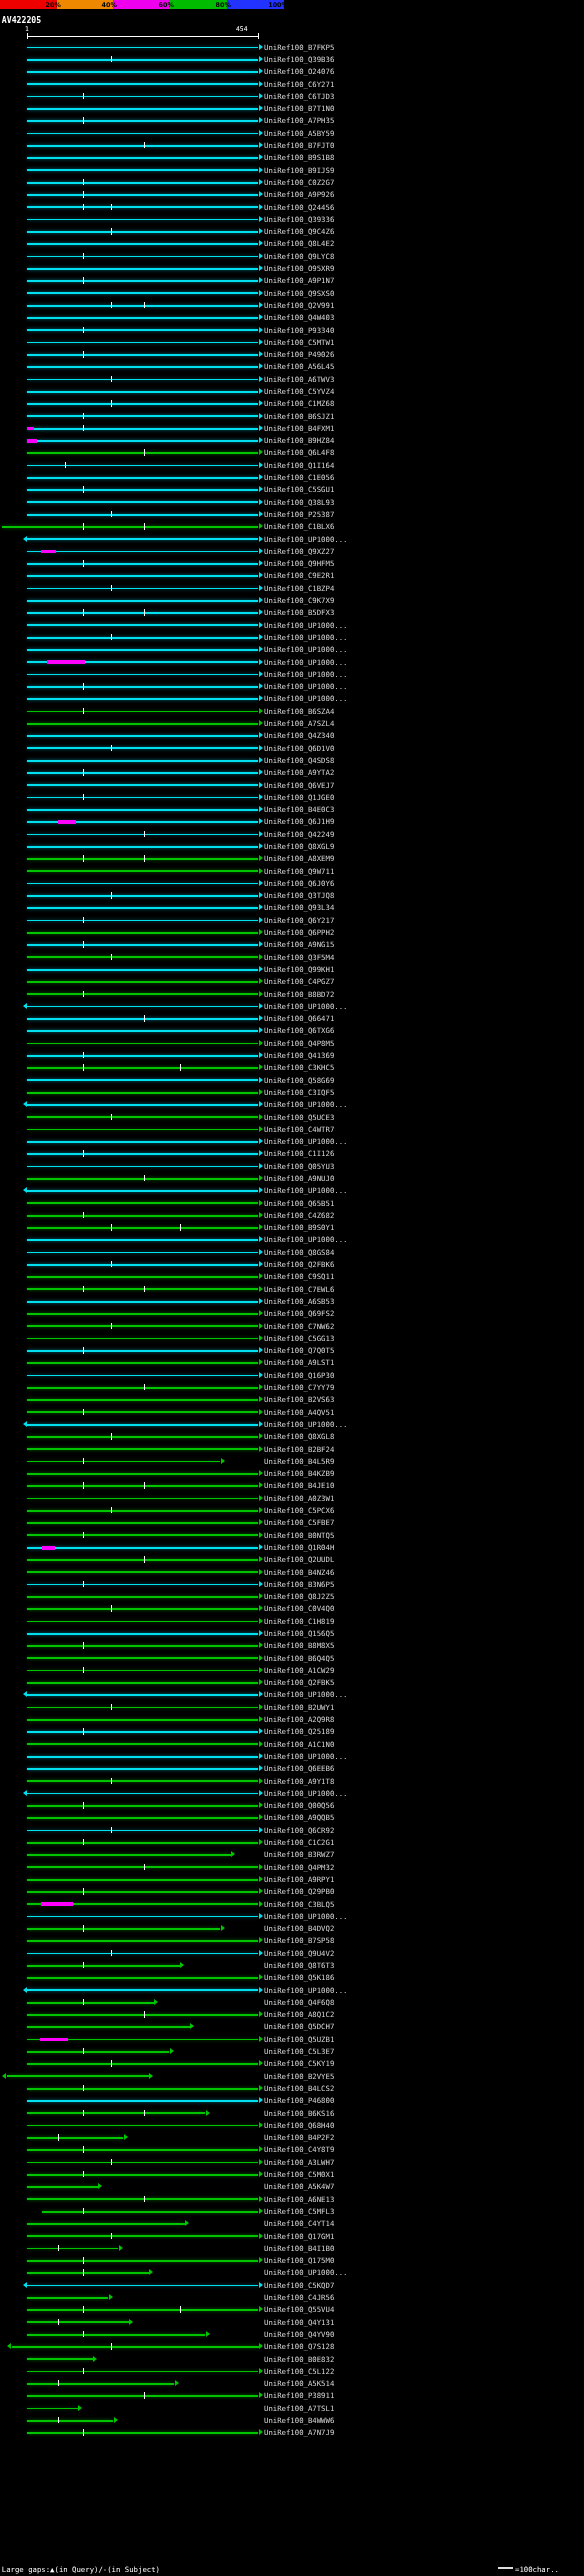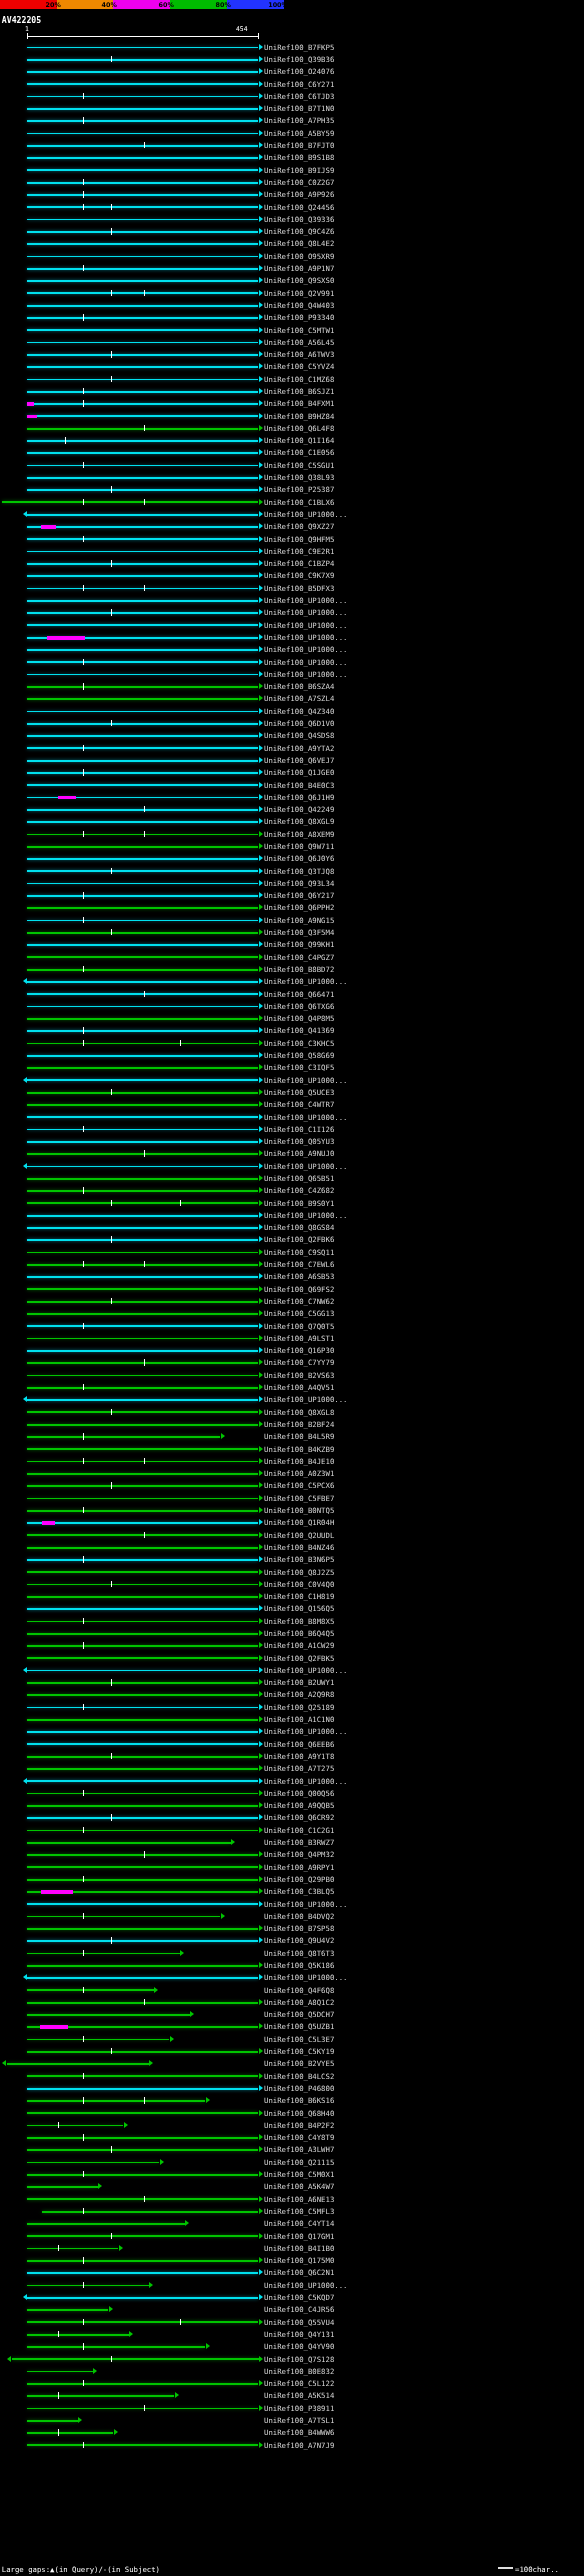--- a/index.html
+++ b/index.html
@@ -149,20 +149,26 @@
         <div class="lab">UniRef100_Q9C4Z6</div>
       </div>
       <div class="row">
         <div class="bar cyan" style="left: 27.4px; width: 231px; background: rgb(0, 224, 238);"></div>
         <div class="arr r" style="left: 259px; border-left-color: rgb(0, 224, 238);"></div>
         <div class="lab">UniRef100_Q8L4E2</div>
       </div>
       <div class="row">
         <div class="bar cyan" style="left: 27.4px; width: 231px; background: rgb(0, 224, 238);"></div>
         <div class="arr r" style="left: 259px; border-left-color: rgb(0, 224, 238);"></div>
+        <div class="tick" style="left: 83px;"></div>
+        <div class="lab">UniRef100_Q9LYC8</div>
+      </div>
+      <div class="row">
+        <div class="bar cyan" style="left: 27.4px; width: 231px; background: rgb(0, 224, 238);"></div>
+        <div class="arr r" style="left: 259px; border-left-color: rgb(0, 224, 238);"></div>
         <div class="lab">UniRef100_O95XR9</div>
       </div>
       <div class="row">
         <div class="bar cyan" style="left: 27.4px; width: 231px; background: rgb(0, 224, 238);"></div>
         <div class="arr r" style="left: 259px; border-left-color: rgb(0, 224, 238);"></div>
         <div class="tick" style="left: 83px;"></div>
         <div class="lab">UniRef100_A9P1N7</div>
       </div>
       <div class="row">
         <div class="bar cyan" style="left: 27.4px; width: 231px; background: rgb(0, 224, 238);"></div>
@@ -184,20 +190,26 @@
       <div class="row">
         <div class="bar cyan" style="left: 27.4px; width: 231px; background: rgb(0, 224, 238);"></div>
         <div class="arr r" style="left: 259px; border-left-color: rgb(0, 224, 238);"></div>
         <div class="tick" style="left: 83px;"></div>
         <div class="lab">UniRef100_P93340</div>
       </div>
       <div class="row">
         <div class="bar cyan" style="left: 27.4px; width: 231px; background: rgb(0, 224, 238);"></div>
         <div class="arr r" style="left: 259px; border-left-color: rgb(0, 224, 238);"></div>
         <div class="lab">UniRef100_C5MTW1</div>
+      </div>
+      <div class="row">
+        <div class="bar cyan" style="left: 27.4px; width: 231px; background: rgb(0, 224, 238);"></div>
+        <div class="arr r" style="left: 259px; border-left-color: rgb(0, 224, 238);"></div>
+        <div class="tick" style="left: 83px;"></div>
+        <div class="lab">UniRef100_P49026</div>
       </div>
       <div class="row">
         <div class="bar cyan" style="left: 27.4px; width: 231px; background: rgb(0, 224, 238);"></div>
         <div class="arr r" style="left: 259px; border-left-color: rgb(0, 224, 238);"></div>
         <div class="lab">UniRef100_A56L45</div>
       </div>
       <div class="row">
         <div class="bar cyan" style="left: 27.4px; width: 231px; background: rgb(0, 224, 238);"></div>
         <div class="arr r" style="left: 259px; border-left-color: rgb(0, 224, 238);"></div>
         <div class="tick" style="left: 111px;"></div>
@@ -835,25 +847,20 @@
       <div class="row">
         <div class="bar cyan" style="left: 27.4px; width: 231px; background: rgb(0, 224, 238);"></div>
         <div class="arr r" style="left: 259px; border-left-color: rgb(0, 224, 238);"></div>
         <div class="lab">UniRef100_Q6EEB6</div>
       </div>
       <div class="row">
         <div class="bar green" style="left: 27.4px; width: 231px; background: rgb(0, 196, 0);"></div>
         <div class="arr r" style="left: 259px; border-left-color: rgb(0, 196, 0);"></div>
         <div class="tick" style="left: 111px;"></div>
         <div class="lab">UniRef100_A9Y1T8</div>
-      </div>
-      <div class="row">
-        <div class="bar green" style="left: 27.4px; width: 231px; background: rgb(0, 196, 0);"></div>
-        <div class="arr r" style="left: 259px; border-left-color: rgb(0, 196, 0);"></div>
-        <div class="lab">UniRef100_A7T275</div>
       </div>
       <div class="row">
         <div class="bar cyan" style="left: 27.4px; width: 231px; background: rgb(0, 224, 238);"></div>
         <div class="arr l" style="left: 23px; border-right-color: rgb(0, 224, 238);"></div>
         <div class="arr r" style="left: 259px; border-left-color: rgb(0, 224, 238);"></div>
         <div class="lab">UniRef100_UP1000...</div>
       </div>
       <div class="row">
         <div class="bar green" style="left: 27.4px; width: 231px; background: rgb(0, 196, 0);"></div>
         <div class="arr r" style="left: 259px; border-left-color: rgb(0, 196, 0);"></div>
@@ -1020,25 +1027,20 @@
         <div class="tick" style="left: 83px;"></div>
         <div class="lab">UniRef100_C4Y8T9</div>
       </div>
       <div class="row">
         <div class="bar green" style="left: 27.4px; width: 231px; background: rgb(0, 196, 0);"></div>
         <div class="arr r" style="left: 259px; border-left-color: rgb(0, 196, 0);"></div>
         <div class="tick" style="left: 111px;"></div>
         <div class="lab">UniRef100_A3LWH7</div>
       </div>
       <div class="row">
-        <div class="bar green" style="left: 27.4px; width: 132px; background: rgb(0, 196, 0);"></div>
-        <div class="arr r" style="left: 160px; border-left-color: rgb(0, 196, 0);"></div>
-        <div class="lab">UniRef100_Q21115</div>
-      </div>
-      <div class="row">
         <div class="bar green" style="left: 27.4px; width: 231px; background: rgb(0, 196, 0);"></div>
         <div class="arr r" style="left: 259px; border-left-color: rgb(0, 196, 0);"></div>
         <div class="tick" style="left: 83px;"></div>
         <div class="lab">UniRef100_C5M0X1</div>
       </div>
       <div class="row">
         <div class="bar green" style="left: 27.4px; width: 71px; background: rgb(0, 196, 0);"></div>
         <div class="arr r" style="left: 98px; border-left-color: rgb(0, 196, 0);"></div>
         <div class="lab">UniRef100_A5K4W7</div>
       </div>
@@ -1069,25 +1071,20 @@
         <div class="bar green" style="left: 27.4px; width: 91px; background: rgb(0, 196, 0);"></div>
         <div class="arr r" style="left: 119px; border-left-color: rgb(0, 196, 0);"></div>
         <div class="tick" style="left: 58px;"></div>
         <div class="lab">UniRef100_B4I1B0</div>
       </div>
       <div class="row">
         <div class="bar green" style="left: 27.4px; width: 231px; background: rgb(0, 196, 0);"></div>
         <div class="arr r" style="left: 259px; border-left-color: rgb(0, 196, 0);"></div>
         <div class="tick" style="left: 83px;"></div>
         <div class="lab">UniRef100_Q175M0</div>
-      </div>
-      <div class="row">
-        <div class="bar cyan" style="left: 27.4px; width: 231px; background: rgb(0, 224, 238);"></div>
-        <div class="arr r" style="left: 259px; border-left-color: rgb(0, 224, 238);"></div>
-        <div class="lab">UniRef100_Q6C2N1</div>
       </div>
       <div class="row">
         <div class="bar green" style="left: 27.4px; width: 122px; background: rgb(0, 196, 0);"></div>
         <div class="arr r" style="left: 149px; border-left-color: rgb(0, 196, 0);"></div>
         <div class="tick" style="left: 83px;"></div>
         <div class="lab">UniRef100_UP1000...</div>
       </div>
       <div class="row">
         <div class="bar cyan" style="left: 27.4px; width: 231px; background: rgb(0, 224, 238);"></div>
         <div class="arr l" style="left: 23px; border-right-color: rgb(0, 224, 238);"></div>

